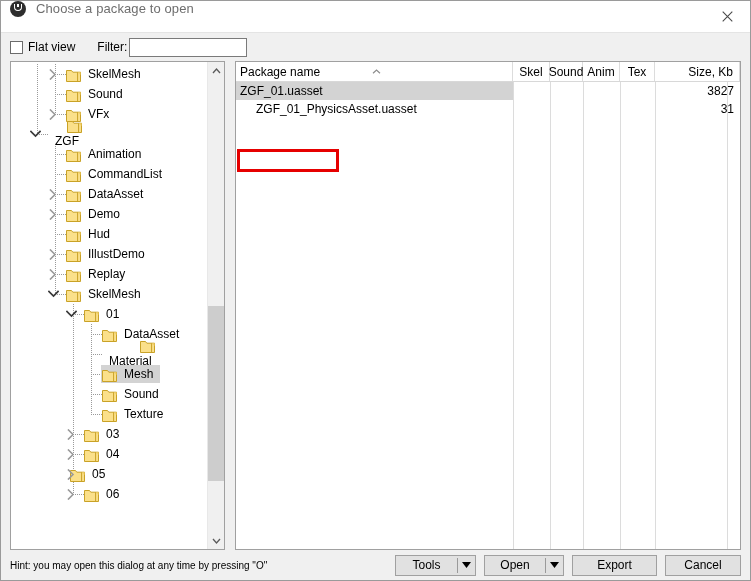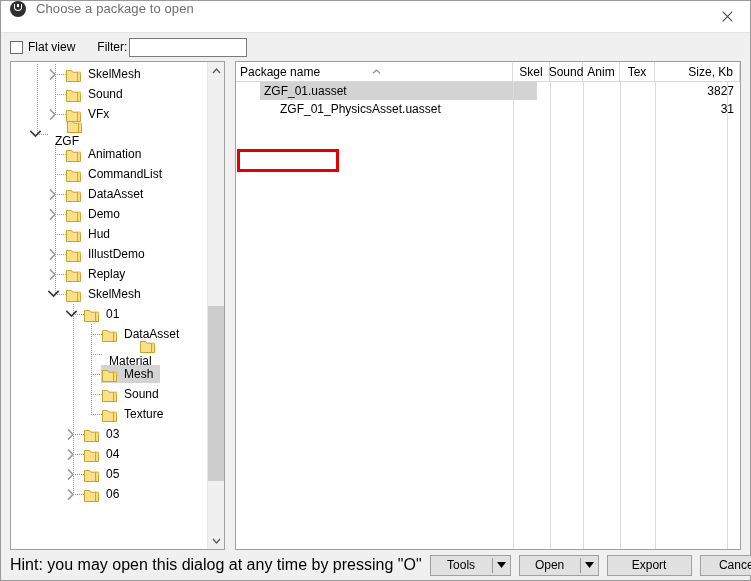--- a/index.html
+++ b/index.html
@@ -286,21 +286,20 @@
   }
   #header-rule {
     height: 1px;
     background: #d8d8d8;
     margin: 0;
   }
   #list-rows {
     flex: 1 1 auto;
     position: relative;
     overflow: hidden;
-    padding-left: 24px;
   }
   .lrow {
     height: 18px;
     display: flex;
     position: relative;
     align-items: center;
     cursor: default;
   }
   .lrow.sel .name-cell-bg {
     position: absolute;
@@ -346,21 +345,21 @@
   #footer {
     height: 30px;
     min-height: 30px;
     display: flex;
     align-items: center;
     padding: 0 9px;
     box-sizing: border-box;
     background: #f0f0f0;
   }
   #hint {
-    font-size: 16px;
+    font-size: 10px;
     color: #000;
     white-space: nowrap;
     flex: 1 1 auto;
   }
   .btn {
     height: 21px;
     background: #e1e1e1;
     border: 1px solid #a0a0a0;
     box-sizing: border-box;
     font-family: "Liberation Sans", sans-serif;
@@ -766,21 +765,21 @@
             </div>
           </div>
           <div class="tnode">
             <div class="dots" style="left: 62px;"></div>
             <div class="dotsh" style="left: 62px; width: 12px; top: 10px;"></div>
             <div class="twist" style="position: absolute; left: 53px; z-index: 3;">
               <svg width="8" height="11" viewBox="0 0 8 11">
                 <path d="M1.5,1 L6,5.5 L1.5,10" stroke="#9a9a9a" stroke-width="1.6" fill="none" stroke-linecap="square"></path>
               </svg>
             </div>
-            <div class="tlabel-wrap" style="position: absolute; left: 73px;">
+            <div class="tlabel-wrap" style="position: absolute; left: 59px;">
               <div class="folder">
                 <svg width="15" height="13" viewBox="0 0 15 13">
                   <path d="M0.5,1.5 L5.5,1.5 L6.8,3.2 L14.5,3.2 L14.5,12.5 L0.5,12.5 Z" fill="#fbe08a" stroke="#c9a227" stroke-width="1"></path>
                   <path d="M11.6,3.2 L11.6,12.5" stroke="#c9a227" stroke-width="1" fill="none"></path>
                   <path d="M11.6,3.2 L14.5,3.2 L14.5,6.0 Z" fill="#f3d06a"></path>
                 </svg>
               </div>
               <div class="tlabel">05</div>
             </div>
           </div>

